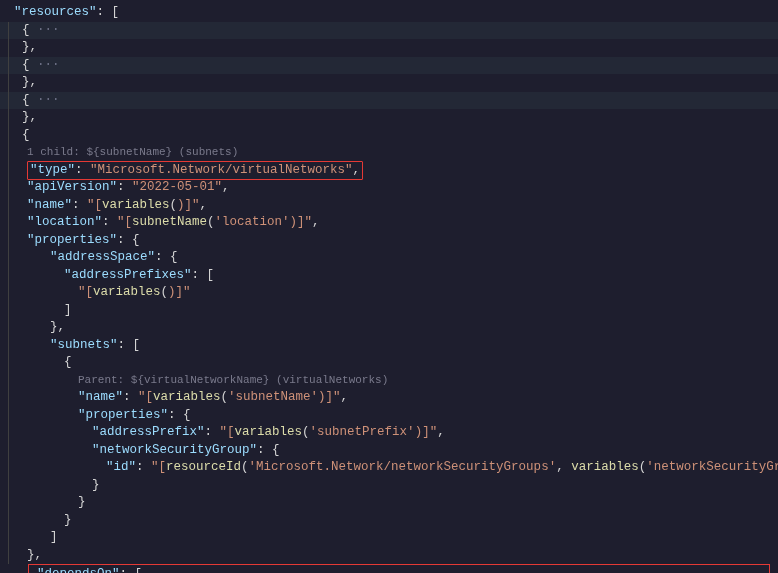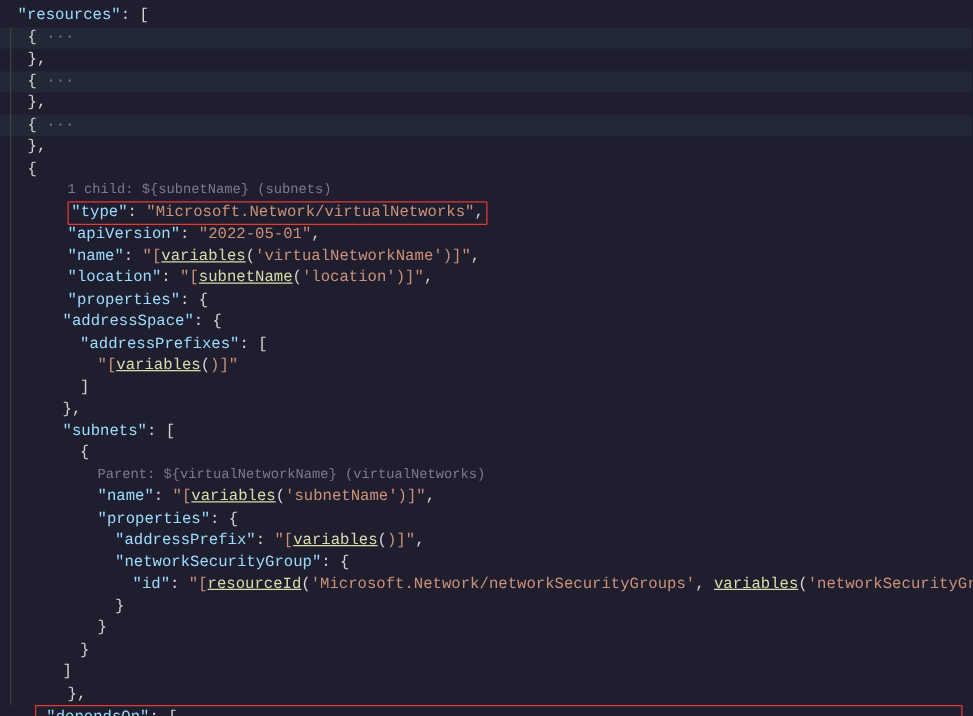--- a/index.html
+++ b/index.html
@@ -33,40 +33,40 @@
       bottom: 0;
       width: 1px;
       background: #404040;
     }
     .hl-stripe {
       background: #232836;
     }
     .key { color: #9cdcfe; }
     .str { color: #ce9178; }
     .punct { color: #d4d4d4; }
-    .func { color: #dcdcaa; text-decoration: underline; }
+    .func { color: #dcdcaa; }
     .hint { color: #7a7a8c; font-size: 11px; }
     .collapsed-dots { color: #6c7086; }
     .redbox {
       border: 1.5px solid #e53935;
       padding: 0 2px;
       display: inline-block;
       border-radius: 1px;
     }
     .redbox-multi {
       border: 1.5px solid #e53935;
       margin-left: 28px;
       margin-right: 8px;
       padding: 1px 2px 1px 0;
     }
     .redbox-multi .line {
       padding-left: 0;
     }
     .ind1 { padding-left: 22px; }
-    .ind2 { padding-left: 54px; }
+    .ind2 { padding-left: 27px; }
     .ind3 { padding-left: 50px; }
     .ind4 { padding-left: 64px; }
     .ind5 { padding-left: 78px; }
     .ind6 { padding-left: 92px; }
     .ind7 { padding-left: 106px; }
   </style>
 </head>
 <body>
 
 <div>
@@ -83,21 +83,21 @@
 <div class="line ind1"><div class="fold-guide"></div><span class="punct">},</span></div>
 
 <div class="line ind1"><div class="fold-guide"></div><span class="punct">{</span></div>
 
 <div class="line ind2"><div class="fold-guide"></div><span class="hint">1 child: ${subnetName} (subnets)</span></div>
 
 <div class="line ind2"><div class="fold-guide"></div><span class="redbox"><span class="key">"type"</span><span class="punct">: </span><span class="str">"Microsoft.Network/virtualNetworks"</span><span class="punct">,</span></span></div>
 
 <div class="line ind2"><div class="fold-guide"></div><span class="key">"apiVersion"</span><span class="punct">: </span><span class="str">"2022-05-01"</span><span class="punct">,</span></div>
 
-<div class="line ind2"><div class="fold-guide"></div><span class="key">"name"</span><span class="punct">: </span><span class="str">"[</span><span class="func">variables</span><span class="punct">(</span><span class="str">'virtualNetworkName'</span><span class="str">)]"</span><span class="punct">,</span></div>
+<div class="line ind2"><div class="fold-guide"></div><span class="key">"name"</span><span class="punct">: </span><span class="str">"[</span><span class="func">variables</span><span class="punct">(</span><span class="str">)]"</span><span class="punct">,</span></div>
 
 <div class="line ind2"><div class="fold-guide"></div><span class="key">"location"</span><span class="punct">: </span><span class="str">"[</span><span class="func">subnetName</span><span class="punct">(</span><span class="str">'location'</span><span class="str">)]"</span><span class="punct">,</span></div>
 
 <div class="line ind2"><div class="fold-guide"></div><span class="key">"properties"</span><span class="punct">: {</span></div>
 
 <div class="line ind3"><div class="fold-guide"></div><span class="key">"addressSpace"</span><span class="punct">: {</span></div>
 
 <div class="line ind4"><div class="fold-guide"></div><span class="key">"addressPrefixes"</span><span class="punct">: [</span></div>
 
 <div class="line ind5"><div class="fold-guide"></div><span class="str">"[</span><span class="func">variables</span><span class="punct">(</span><span class="str">)]"</span></div>
@@ -109,21 +109,21 @@
 <div class="line ind3"><div class="fold-guide"></div><span class="key">"subnets"</span><span class="punct">: [</span></div>
 
 <div class="line ind4"><div class="fold-guide"></div><span class="punct">{</span></div>
 
 <div class="line ind5"><div class="fold-guide"></div><span class="hint">Parent: ${virtualNetworkName} (virtualNetworks)</span></div>
 
 <div class="line ind5"><div class="fold-guide"></div><span class="key">"name"</span><span class="punct">: </span><span class="str">"[</span><span class="func">variables</span><span class="punct">(</span><span class="str">'subnetName'</span><span class="str">)]"</span><span class="punct">,</span></div>
 
 <div class="line ind5"><div class="fold-guide"></div><span class="key">"properties"</span><span class="punct">: {</span></div>
 
-<div class="line ind6"><div class="fold-guide"></div><span class="key">"addressPrefix"</span><span class="punct">: </span><span class="str">"[</span><span class="func">variables</span><span class="punct">(</span><span class="str">)]"</span><span class="punct">,</span></div>
+<div class="line ind6"><div class="fold-guide"></div><span class="key">"addressPrefix"</span><span class="punct">: </span><span class="str">"[</span><span class="func">variables</span><span class="punct">(</span><span class="str">'subnetPrefix'</span><span class="str">)]"</span><span class="punct">,</span></div>
 
 <div class="line ind6"><div class="fold-guide"></div><span class="key">"networkSecurityGroup"</span><span class="punct">: {</span></div>
 
 <div class="line ind7"><div class="fold-guide"></div><span class="key">"id"</span><span class="punct">: </span><span class="str">"[</span><span class="func">resourceId</span><span class="punct">(</span><span class="str">'Microsoft.Network/networkSecurityGroups'</span><span class="punct">, </span><span class="func">variables</span><span class="punct">(</span><span class="str">'networkSecurityGroupName'</span></div>
 
 <div class="line ind6"><div class="fold-guide"></div><span class="punct">}</span></div>
 
 <div class="line ind5"><div class="fold-guide"></div><span class="punct">}</span></div>
 
 <div class="line ind4"><div class="fold-guide"></div><span class="punct">}</span></div>

